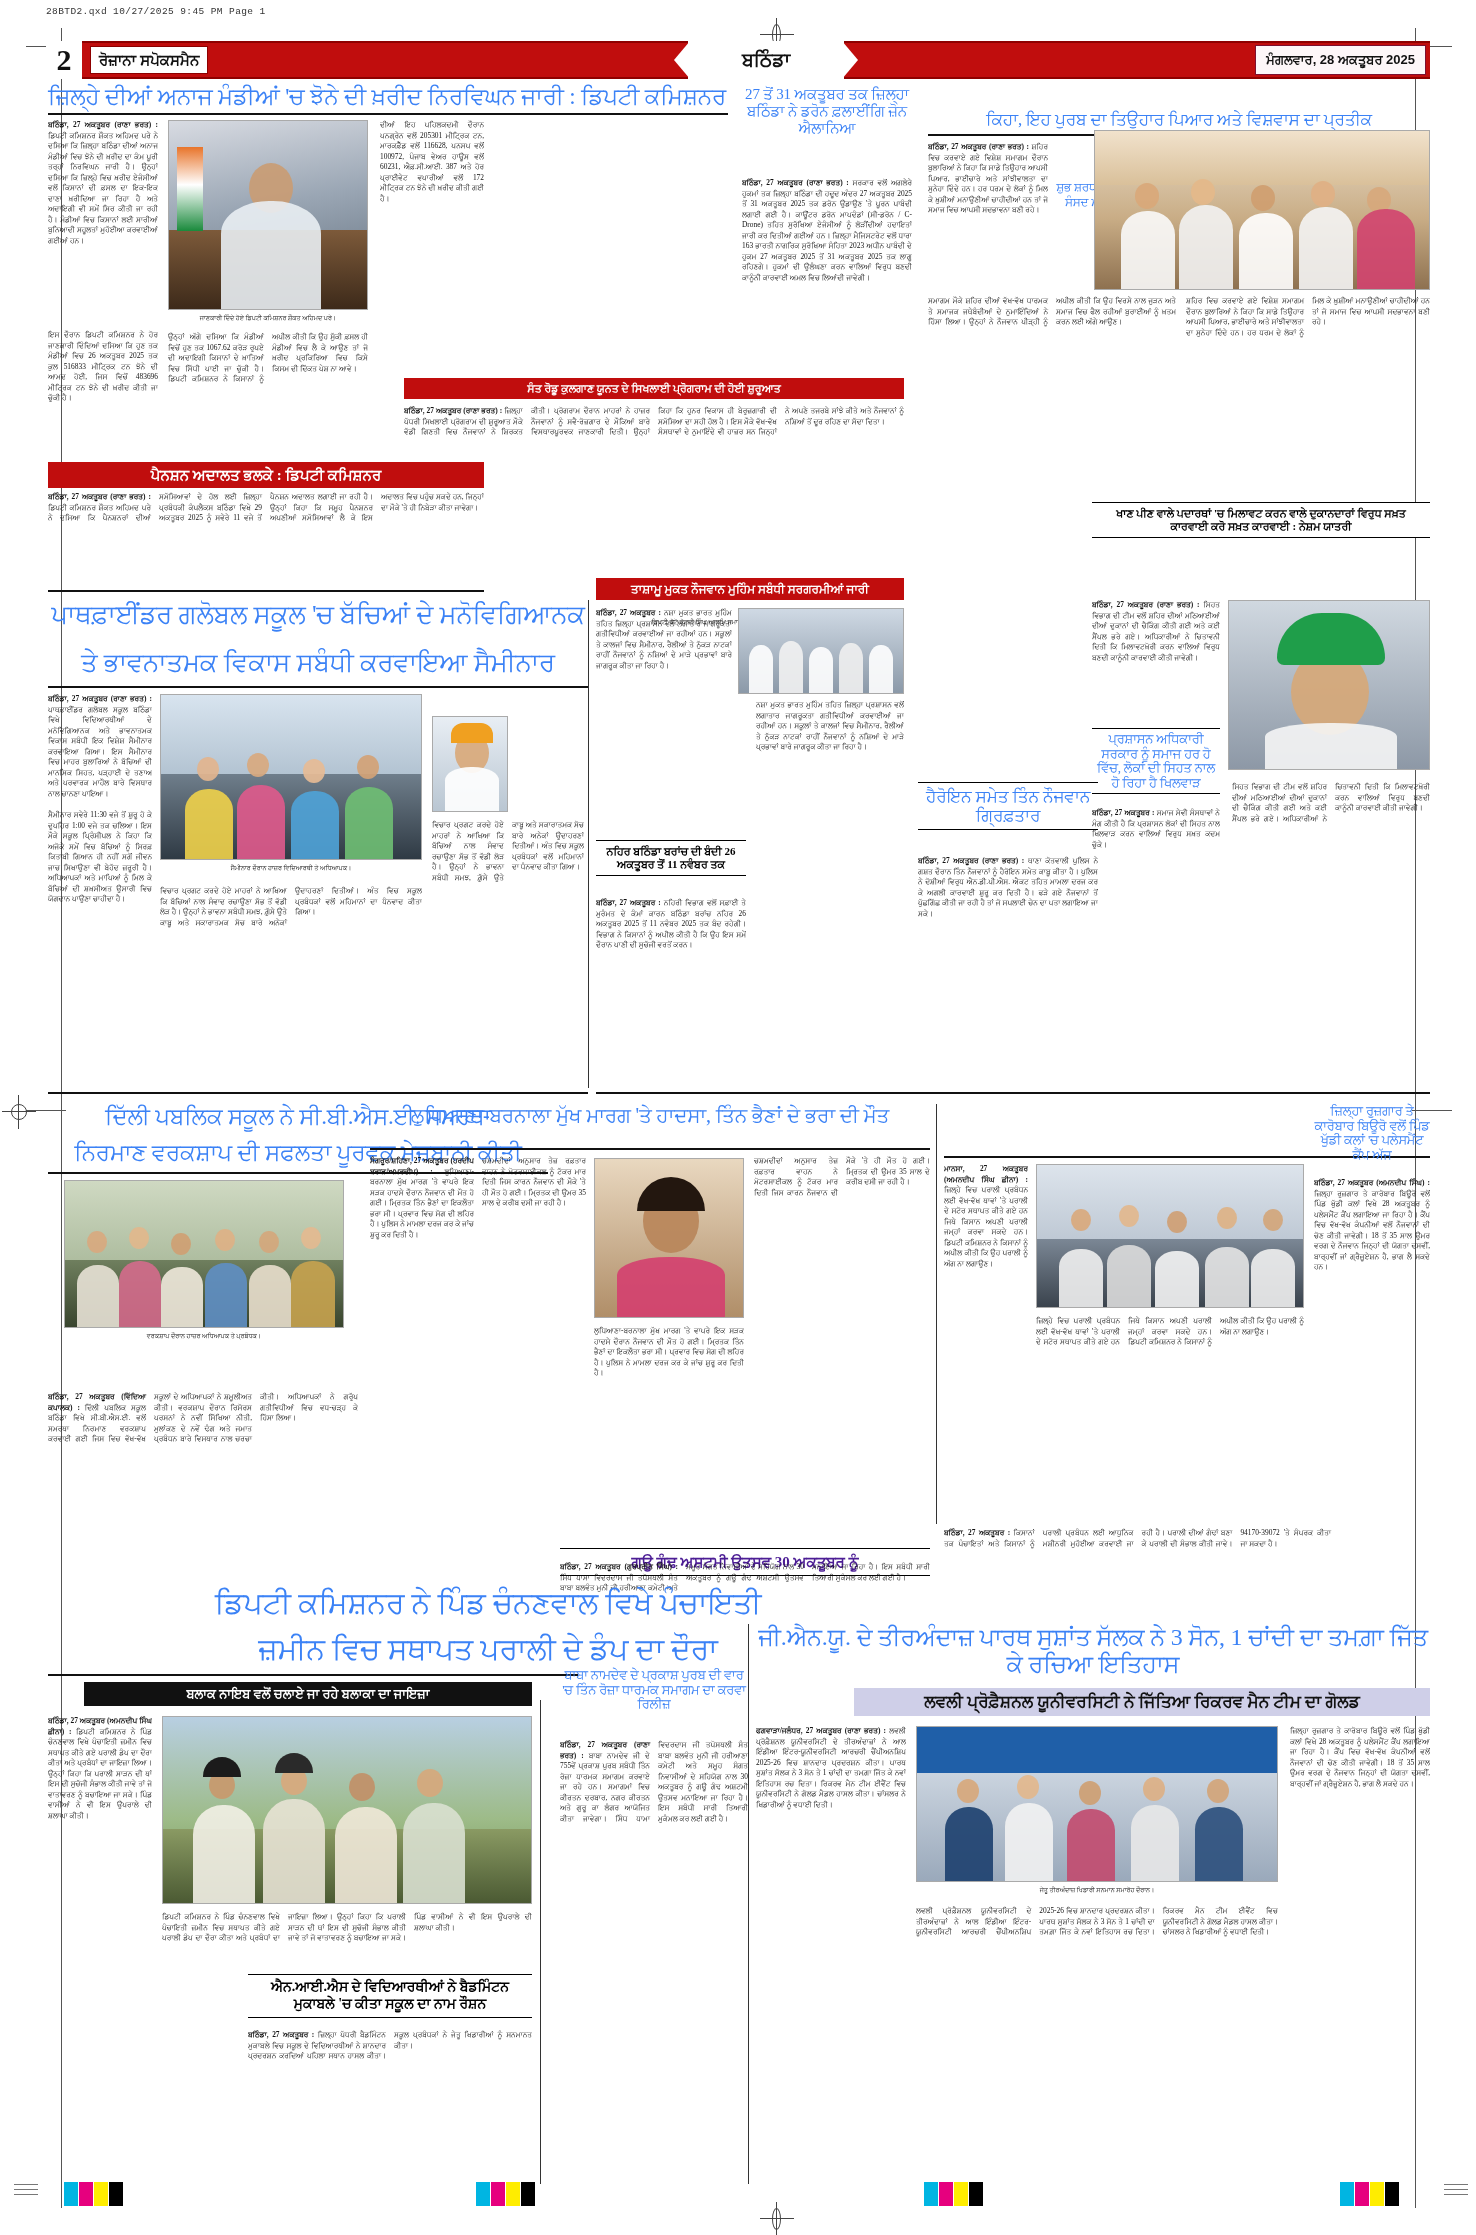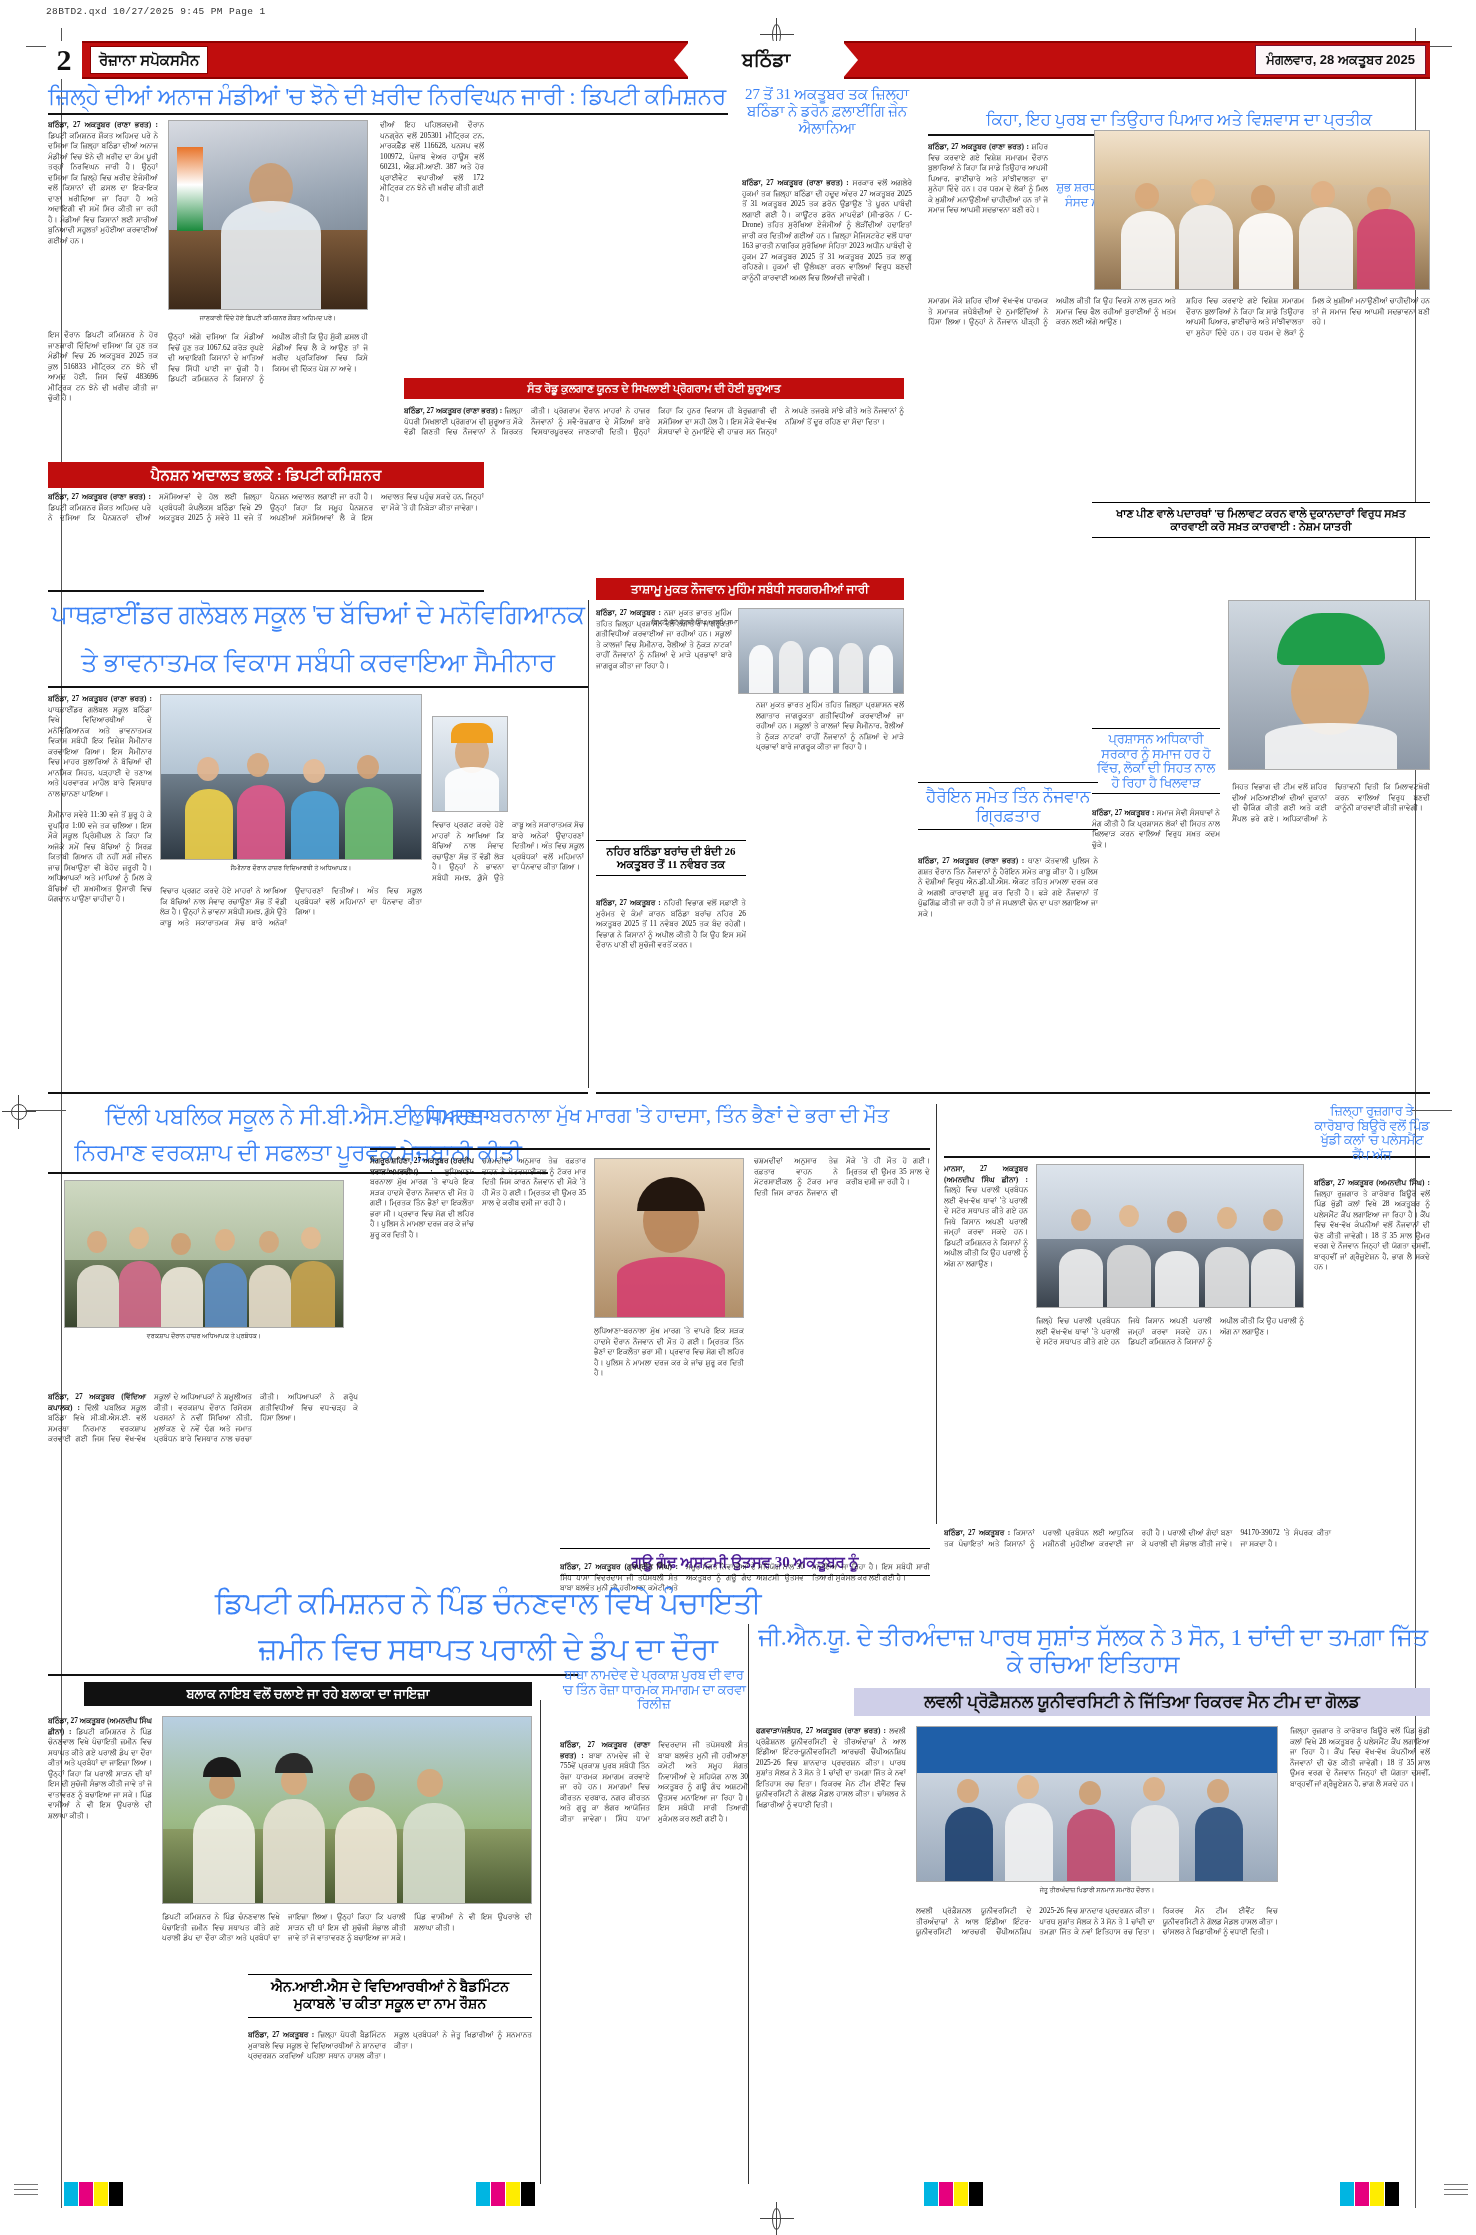--- a/index.html
+++ b/index.html
@@ -339,20 +339,24 @@
     <span>ਸ਼ਹਿਰ ਵਿਚ ਕਰਵਾਏ ਗਏ ਵਿਸ਼ੇਸ਼ ਸਮਾਗਮ ਦੌਰਾਨ ਬੁਲਾਰਿਆਂ ਨੇ ਕਿਹਾ ਕਿ ਸਾਡੇ ਤਿਉਹਾਰ ਆਪਸੀ ਪਿਆਰ, ਭਾਈਚਾਰੇ ਅਤੇ ਸਾਂਝੀਵਾਲਤਾ ਦਾ ਸੁਨੇਹਾ ਦਿੰਦੇ ਹਨ। ਹਰ ਧਰਮ ਦੇ ਲੋਕਾਂ ਨੂੰ ਮਿਲ ਕੇ ਖ਼ੁਸ਼ੀਆਂ ਮਨਾਉਣੀਆਂ ਚਾਹੀਦੀਆਂ ਹਨ ਤਾਂ ਜੋ ਸਮਾਜ ਵਿਚ ਆਪਸੀ ਸਦਭਾਵਨਾ ਬਣੀ ਰਹੇ।</span>
   </div>
 
   <div class="blackbar" style="position:absolute; left:1092px; top:502px; width:338px; font-size:11px; background:#fff; color:#000; border-top:1.5px solid #000; border-bottom:1.5px solid #000;">ਖਾਣ ਪੀਣ ਵਾਲੇ ਪਦਾਰਥਾਂ 'ਚ ਮਿਲਾਵਟ ਕਰਨ ਵਾਲੇ ਦੁਕਾਨਦਾਰਾਂ ਵਿਰੁਧ ਸਖ਼ਤ ਕਾਰਵਾਈ ਕਰੋ ਸਖ਼ਤ ਕਾਰਵਾਈ : ਨੇਸ਼ਮ ਯਾਤਰੀ</div>
 
   <div class="photo ph-g" style="left:1228px; top:600px; width:202px; height:170px;">
     <div class="sky" style="background:linear-gradient(180deg,#d0d8e0,#8d98a6);"></div>
     <div class="head" style="left:62px; top:48px; width:78px; height:86px; background:#d6a878;"></div>
     <div style="position:absolute;left:48px;top:12px;width:108px;height:52px;background:#1f9e4a;border-radius:52px 52px 8px 8px;"></div>
     <div class="fig" style="left:36px; bottom:0; width:132px; height:46px; background:#f5f5f5;"></div>
+  </div>
+  <div class="body-col" style="position:absolute; left:1092px; top:600px; width:128px; height:176px;">
+    <b>ਬਠਿੰਡਾ, 27 ਅਕਤੂਬਰ (ਰਾਣਾ ਭਰਤ) :</b>
+    <span>ਸਿਹਤ ਵਿਭਾਗ ਦੀ ਟੀਮ ਵਲੋਂ ਸ਼ਹਿਰ ਦੀਆਂ ਮਠਿਆਈਆਂ ਦੀਆਂ ਦੁਕਾਨਾਂ ਦੀ ਚੈਕਿੰਗ ਕੀਤੀ ਗਈ ਅਤੇ ਕਈ ਸੈਂਪਲ ਭਰੇ ਗਏ। ਅਧਿਕਾਰੀਆਂ ਨੇ ਚਿਤਾਵਨੀ ਦਿਤੀ ਕਿ ਮਿਲਾਵਟਖ਼ੋਰੀ ਕਰਨ ਵਾਲਿਆਂ ਵਿਰੁਧ ਬਣਦੀ ਕਾਨੂੰਨੀ ਕਾਰਵਾਈ ਕੀਤੀ ਜਾਵੇਗੀ।</span>
   </div>
 
   <div class="hl" style="position:absolute; left:1092px; top:728px; width:128px; font-size:13px; border-top:1.5px solid #000; border-bottom:1.5px solid #000; padding:3px 0;">ਪ੍ਰਸ਼ਾਸਨ ਅਧਿਕਾਰੀ ਸਰਕਾਰ ਨੂੰ ਸਮਾਜ ਹਰ ਹੋ ਵਿੱਚ, ਲੋਕਾਂ ਦੀ ਸਿਹਤ ਨਾਲ ਹੋ ਰਿਹਾ ਹੈ ਖਿਲਵਾੜ</div>
   <div class="body-col" style="position:absolute; left:1092px; top:808px; width:128px; height:272px;">
     <b>ਬਠਿੰਡਾ, 27 ਅਕਤੂਬਰ :</b>
     <span>ਸਮਾਜ ਸੇਵੀ ਸੰਸਥਾਵਾਂ ਨੇ ਮੰਗ ਕੀਤੀ ਹੈ ਕਿ ਪ੍ਰਸ਼ਾਸਨ ਲੋਕਾਂ ਦੀ ਸਿਹਤ ਨਾਲ ਖਿਲਵਾੜ ਕਰਨ ਵਾਲਿਆਂ ਵਿਰੁਧ ਸਖ਼ਤ ਕਦਮ ਚੁੱਕੇ।</span>
   </div>
   <div class="body-col" style="position:absolute; left:1232px; top:782px; width:198px; height:298px; column-count:2;">
     <span>ਸਿਹਤ ਵਿਭਾਗ ਦੀ ਟੀਮ ਵਲੋਂ ਸ਼ਹਿਰ ਦੀਆਂ ਮਠਿਆਈਆਂ ਦੀਆਂ ਦੁਕਾਨਾਂ ਦੀ ਚੈਕਿੰਗ ਕੀਤੀ ਗਈ ਅਤੇ ਕਈ ਸੈਂਪਲ ਭਰੇ ਗਏ। ਅਧਿਕਾਰੀਆਂ ਨੇ ਚਿਤਾਵਨੀ ਦਿਤੀ ਕਿ ਮਿਲਾਵਟਖ਼ੋਰੀ ਕਰਨ ਵਾਲਿਆਂ ਵਿਰੁਧ ਬਣਦੀ ਕਾਨੂੰਨੀ ਕਾਰਵਾਈ ਕੀਤੀ ਜਾਵੇਗੀ।</span>
   </div>

